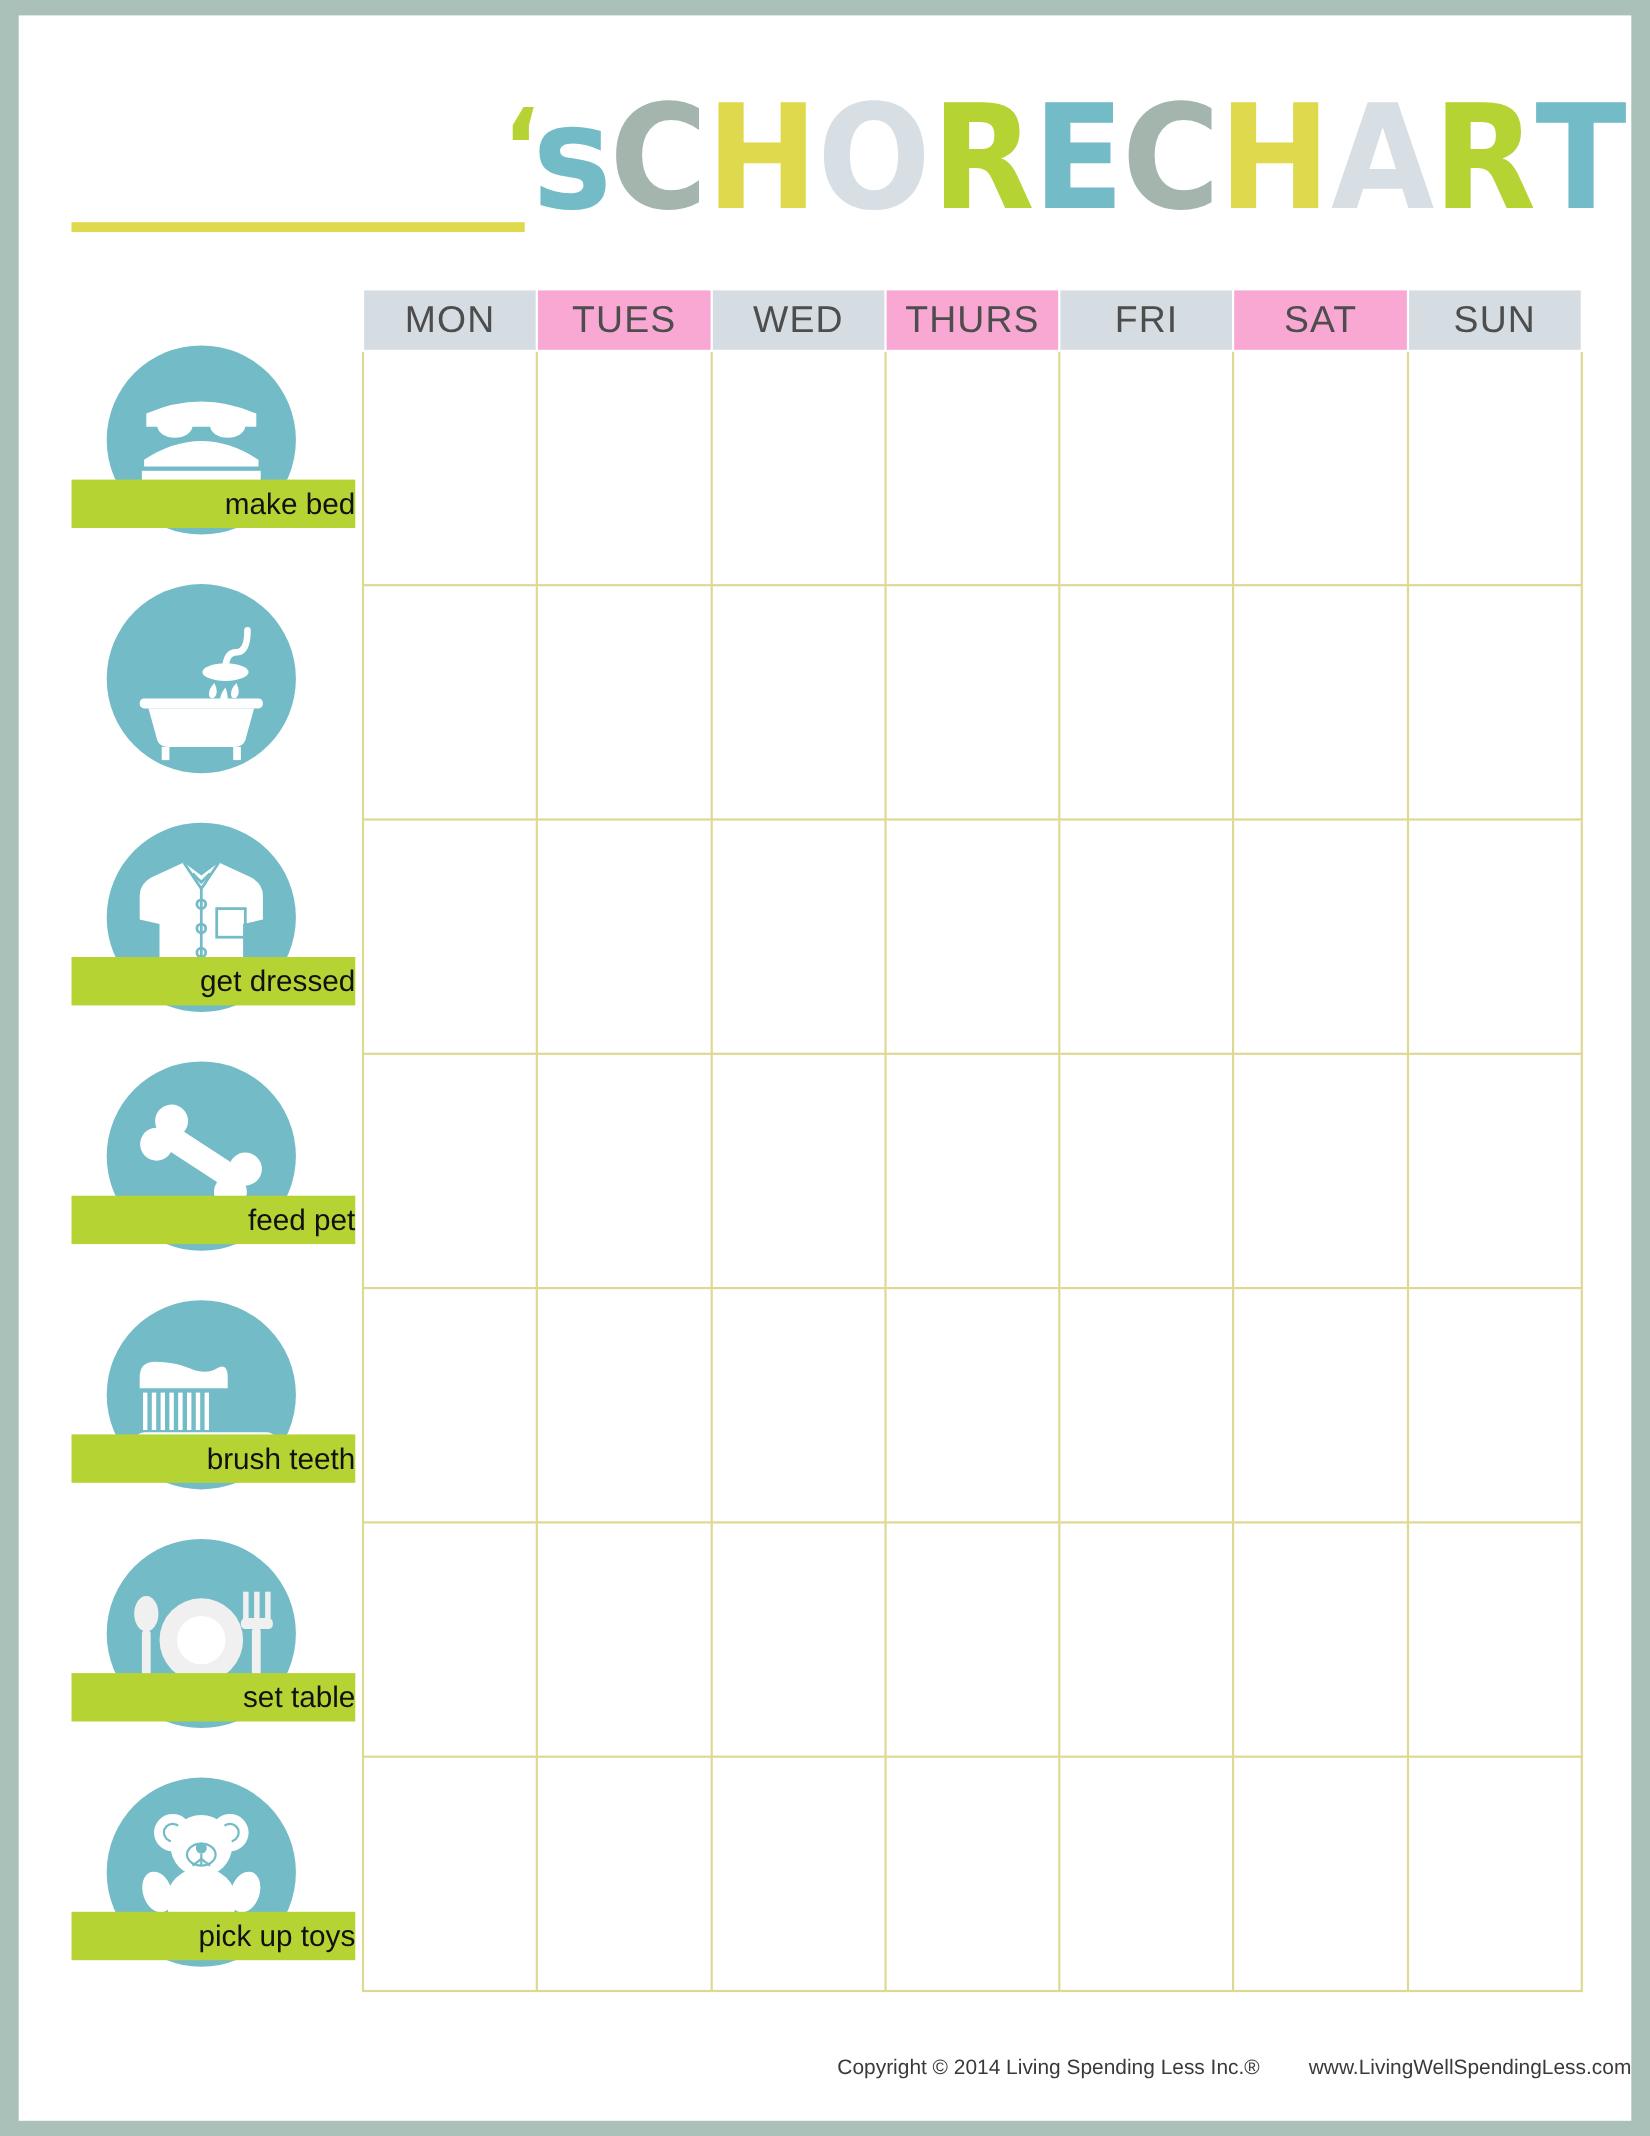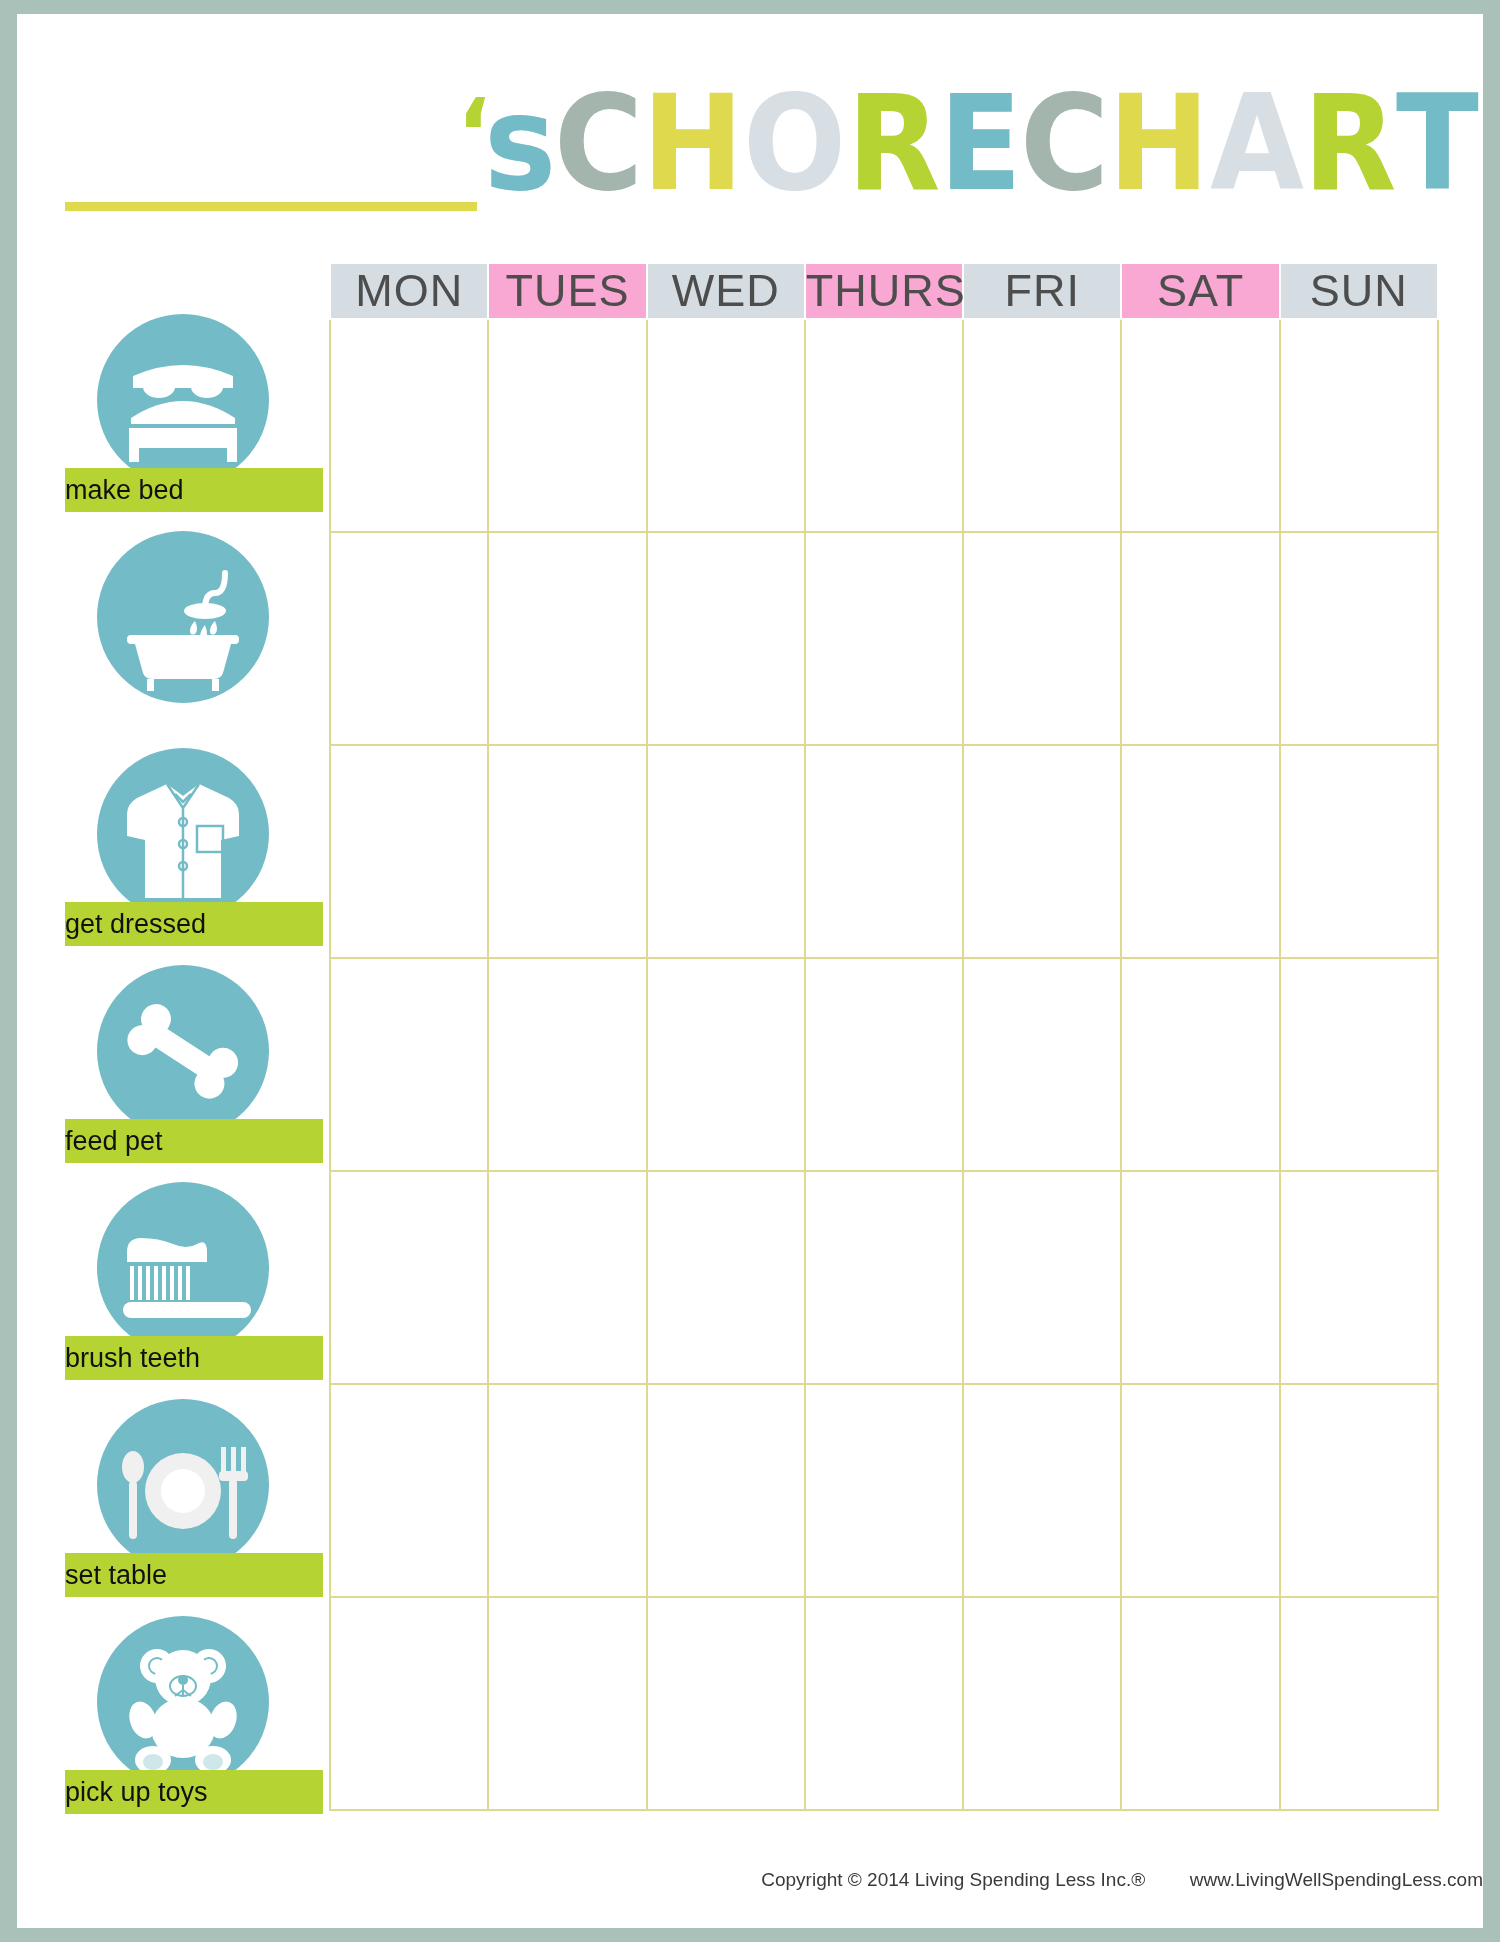--- a/index.html
+++ b/index.html
@@ -69,21 +69,21 @@
   table.chore-grid {
     border-collapse: collapse;
     width: 1110px;
     table-layout: fixed;
   }
 
   table.chore-grid th {
     height: 56px;
     font-family: "Liberation Sans", sans-serif;
     font-weight: normal;
-    font-size: 45px;
+    font-size: 34px;
     color: #4d4d4d;
     letter-spacing: 1px;
     border: 2px solid #ffffff;
   }
 
   th.hdr-gray   { background: #d5dde2; }
   th.hdr-yellow { background: #f9a8d4; }
 
   table.chore-grid td {
     height: 213px;
@@ -118,24 +118,23 @@
     position: absolute;
     left: 48px;
     top: 122px;
     width: 258px;
     height: 44px;
     background: #b5d433;
     color: #111111;
     font-family: "Liberation Sans", sans-serif;
     font-size: 27px;
     line-height: 44px;
-    text-align: left;
+    text-align: right;
     white-space: nowrap;
     overflow: visible;
-    margin-top: 32px;
   }
 
   .chore-label.wide {
     left: 28px;
     width: 283px;
     font-size: 25px;
   }
 
   .icon-svg {
     position: absolute;

